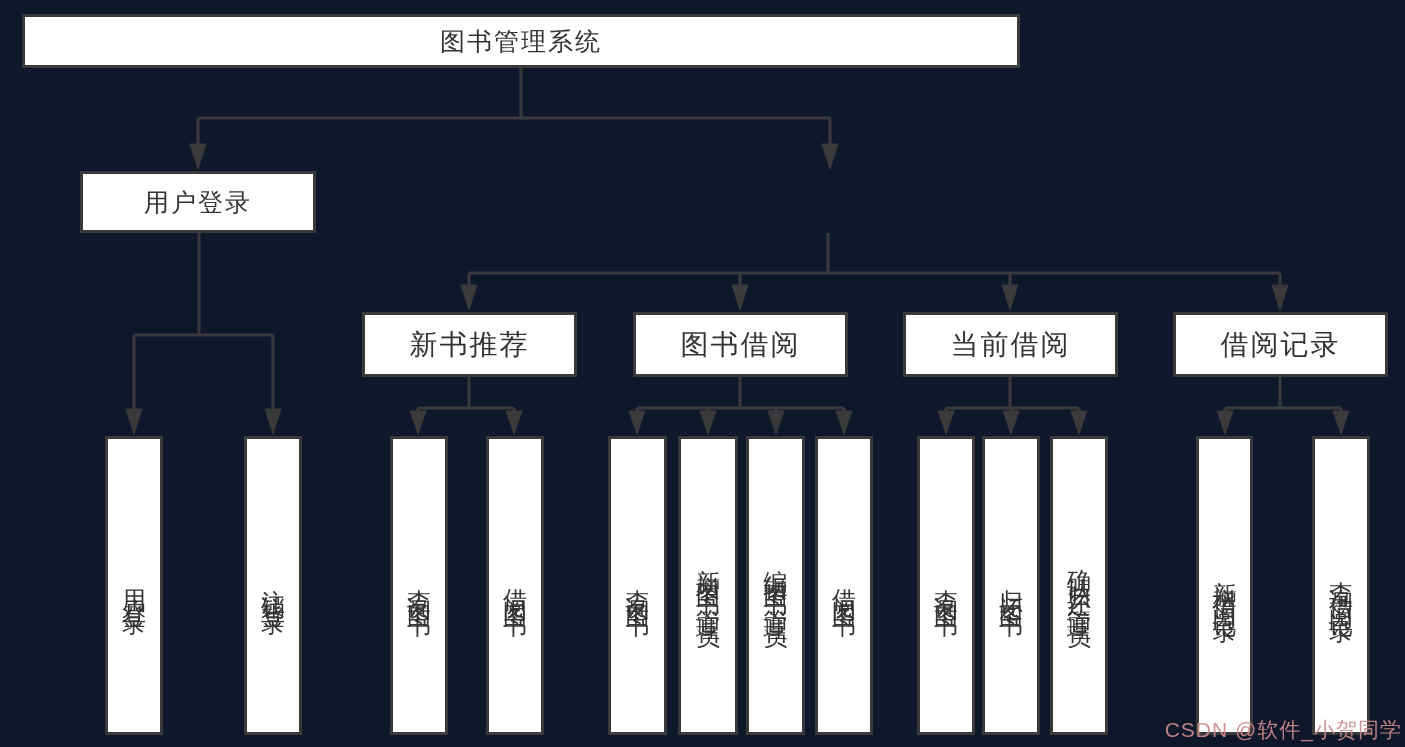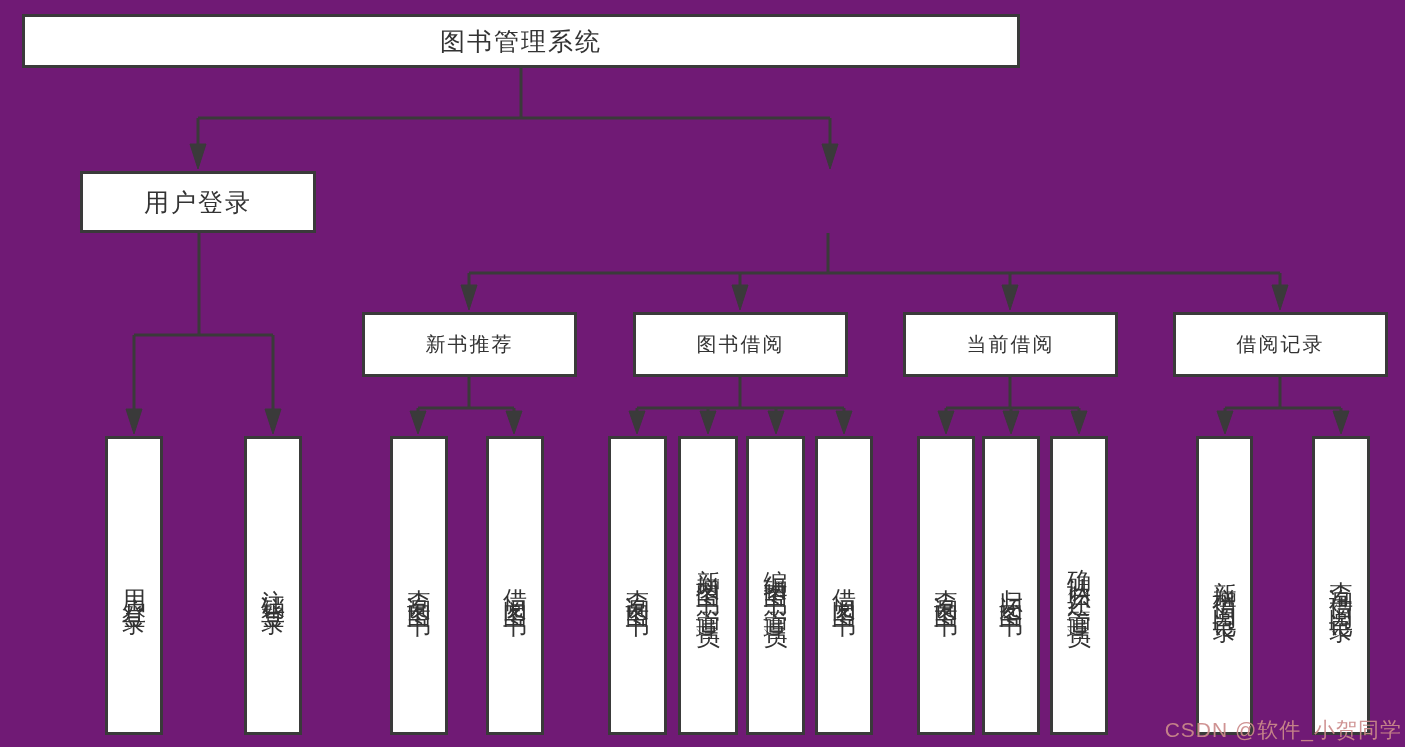--- a/index.html
+++ b/index.html
@@ -1,29 +1,29 @@
 <!DOCTYPE html>
 <html><head>
 <meta charset="utf-8">
 <style>
   html,body{margin:0;padding:0;background:#fff;}
   .canvas{
-    position:relative;width:1405px;height:747px;background:#701a75;
+    position:relative;width:1405px;height:747px;background:#0f172a;
     font-family:"Liberation Sans",sans-serif;color:#333333;overflow:hidden;
   }
   .wires{position:absolute;left:0;top:0;z-index:1;}
   .wires path{stroke:#3a3a3a;stroke-width:3;fill:none;}
   .wires polygon{fill:#3a3a3a;stroke:#3a3a3a;stroke-width:1;}
   .box{
     position:absolute;box-sizing:border-box;border:3px solid #3a3a3a;background:#ffffff;
     display:flex;align-items:center;justify-content:center;z-index:2;
   }
   .root{left:22px;top:14px;width:998px;height:54px;font-size:25px;letter-spacing:2px;}
   .lvl2{top:171px;height:62px;font-size:25px;letter-spacing:2px;}
-  .lvl3{top:312px;height:65px;width:215px;font-size:20px;letter-spacing:2px;}
+  .lvl3{top:312px;height:65px;width:215px;font-size:28px;letter-spacing:2px;}
   .leaf{top:436px;height:299px;}
   .vtext{
     writing-mode:vertical-rl;text-orientation:mixed;
     font-size:24px;letter-spacing:8px;line-height:1;white-space:nowrap;
   }
   .watermark{
     position:absolute;right:3px;bottom:3px;z-index:6;
     font-size:21px;letter-spacing:1px;color:rgba(203,138,138,0.92);margin-top:40px;
   }
 </style>

